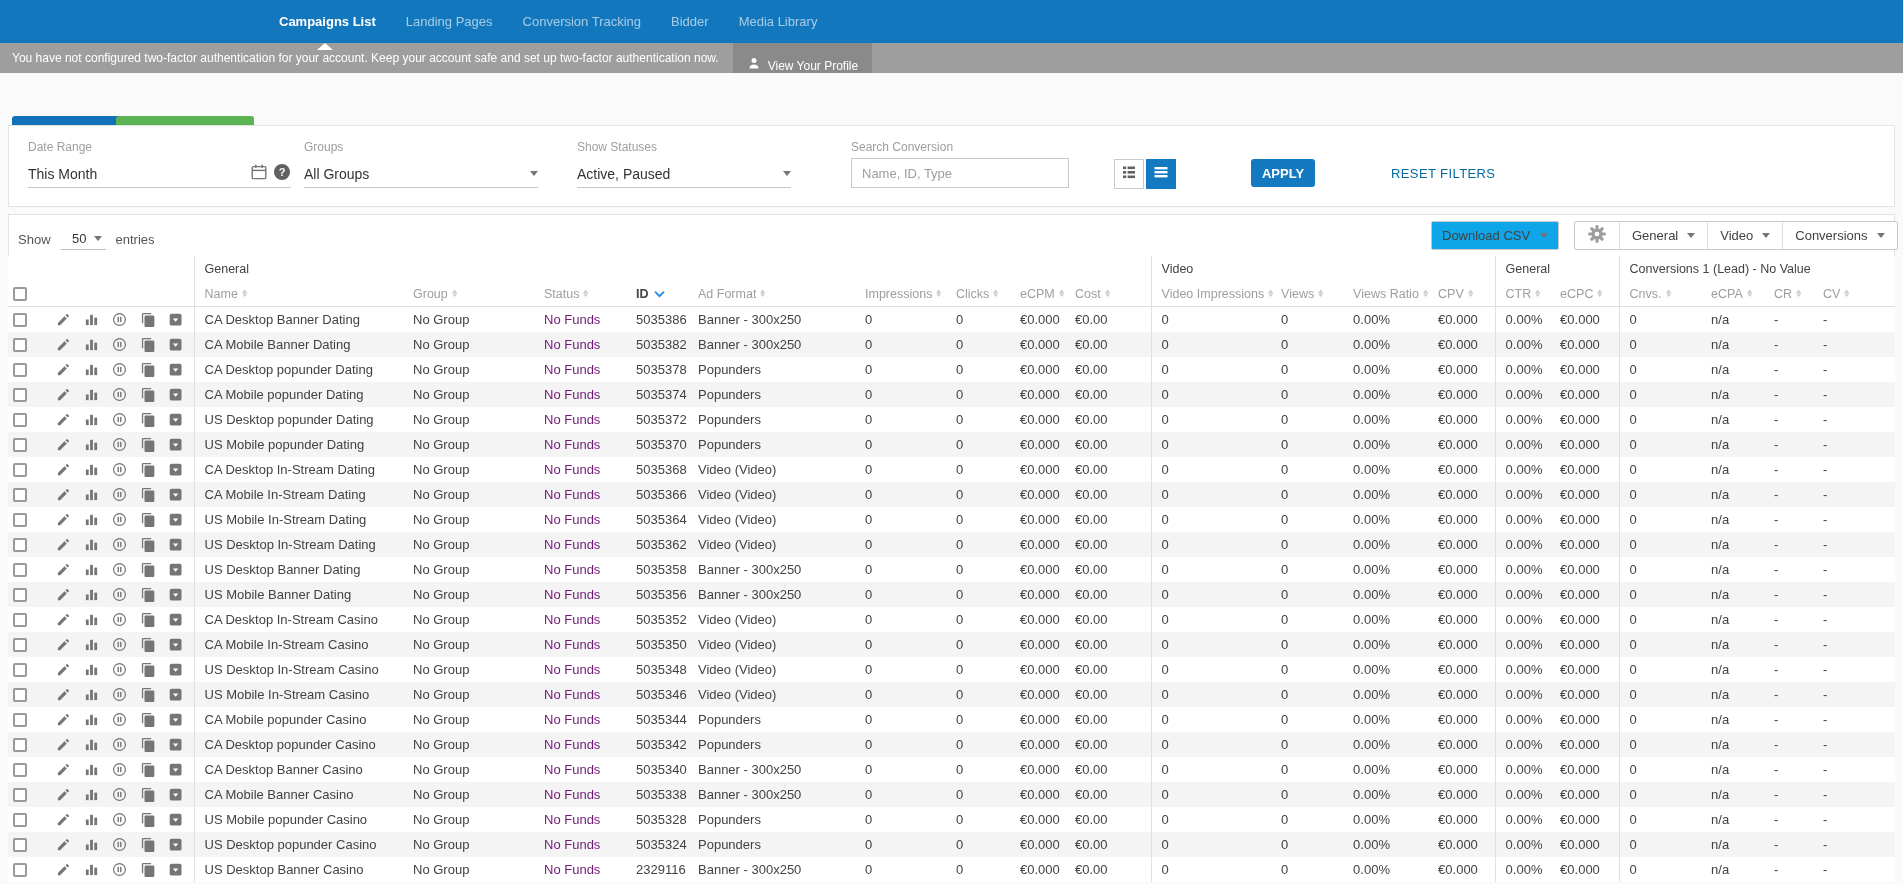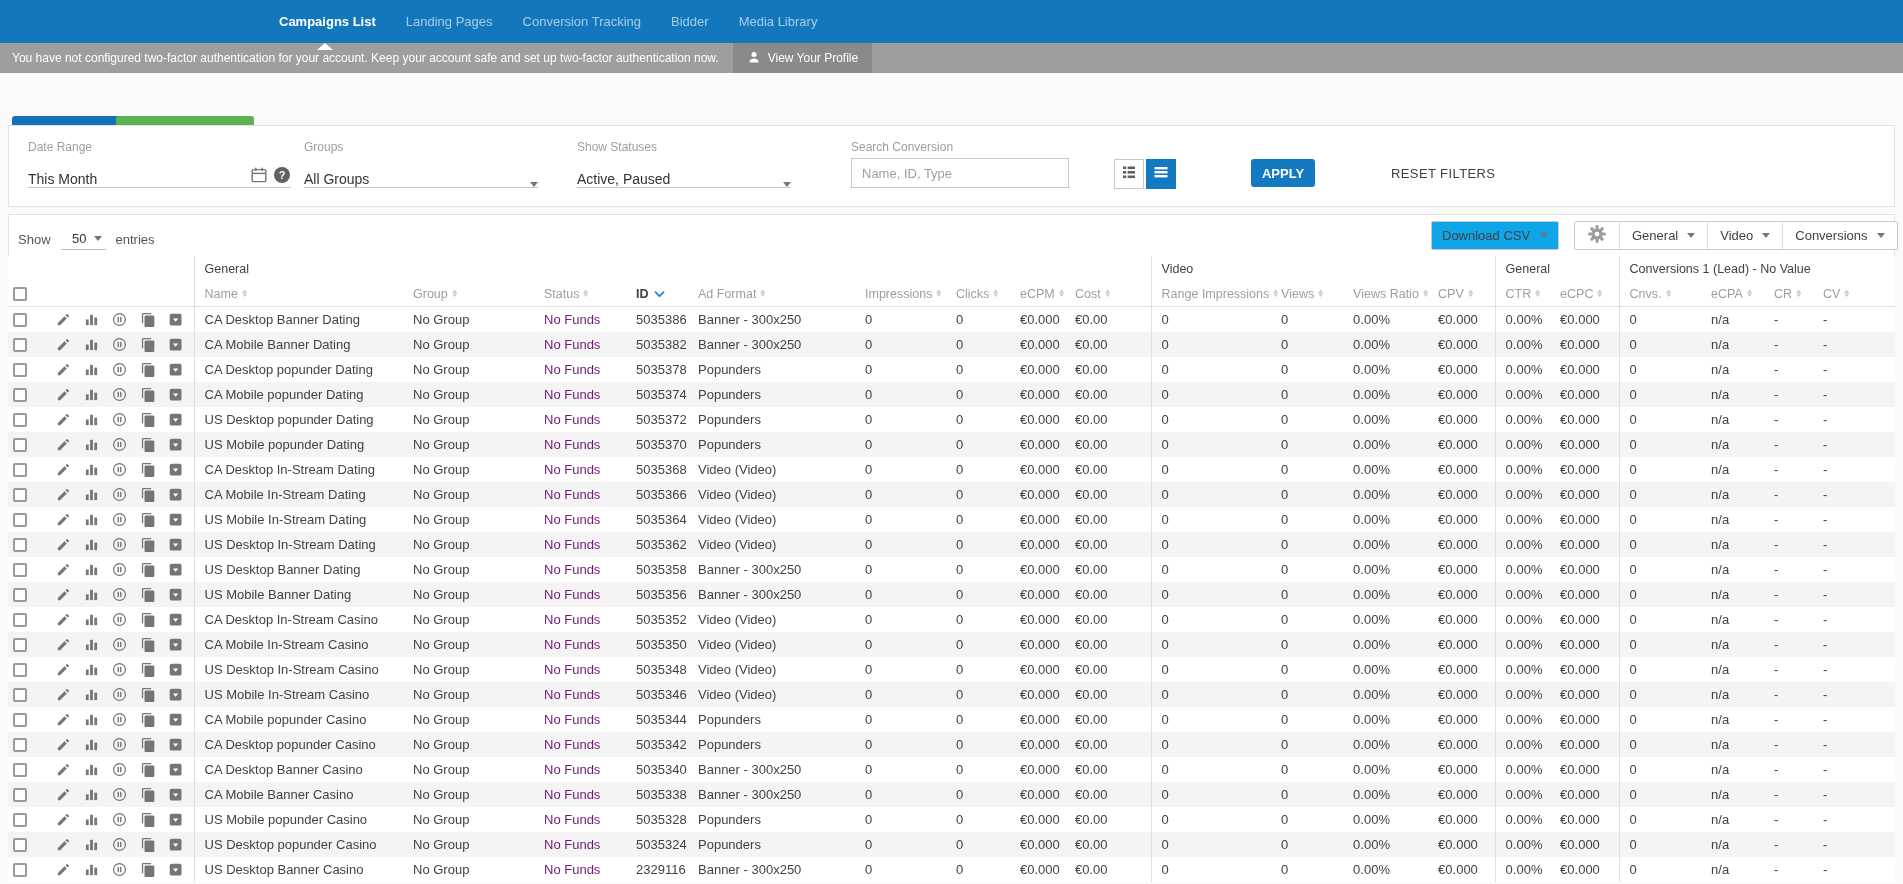--- a/index.html
+++ b/index.html
@@ -12,56 +12,56 @@
   .nav-item { padding:0 15px; font-size:13px; color:rgba(255,255,255,.62); cursor:pointer; white-space:nowrap; }
   .nav-item.active { color:#fff; font-weight:bold; }
   .active-pointer { position:absolute; left:317px; top:43px; width:0; height:0;
     border-left:8px solid transparent; border-right:8px solid transparent; border-bottom:7px solid #ffffff; z-index:3; }
 
   
   .notifbar { position:absolute; left:0; top:43px; width:100%; height:30px; background:#9e9e9e;
     display:flex; align-items:center; padding-left:12px; }
   .notif-text { color:#fff; font-size:12px; }
   .profile-chip { margin-left:14px; height:30px; background:#8a8a8a; color:#fff; font-size:12px;
-    display:flex; align-items:center; gap:7px; padding:0 14px; border:none; cursor:pointer; }
+    display:flex; align-items:flex-end; gap:7px; padding:0 14px; border:none; cursor:pointer; }
 
   
   .btn { position:absolute; height:30px; border:none; border-radius:3px; color:#fff; font-weight:bold;
     font-size:13px; padding:0 16px; cursor:pointer; font-family:inherit; letter-spacing:.2px;margin-top:36px; }
   .btn-blue { background:#1272b8; left:12px; top:80px; }
   .btn-green { background:#5cb353; left:116px; top:80px; }
 
   
   .card { position:absolute; left:8px; width:1887px; background:#fff; border:1px solid #e3e3e3; }
   .filter-card { top:125px; height:82px; }
   .toolbar-card { top:214px; height:50px; border-bottom:1px solid #e0e0e0; }
   .table-card { top:256px; border-top:none; border:none; }
 
   
   .ffield { position:absolute; top:0; height:100%; }
   .flabel { position:absolute; top:14px; left:0; font-size:12px; color:#9e9e9e; }
   .fvalue { position:absolute; top:34px; left:0; right:0; height:28px; border-bottom:1px solid #c6c6c6;
-    display:flex; align-items:flex-end; justify-content:space-between; font-size:14px; color:#333; cursor:pointer; }
+    display:flex; align-items:center; justify-content:space-between; font-size:14px; color:#333; cursor:pointer; }
   .ficons { display:flex; align-items:center; gap:5px; }
   .f-date   { left:19px;  width:263px; }
   .f-groups { left:295px; width:234px; }
   .f-status { left:568px; width:214px; }
   .f-search { left:842px; width:218px; }
   .f-search input { position:absolute; top:32px; left:0; width:100%; height:30px; border:1px solid #c9c9c9;
     padding:0 10px; font-size:13px; font-family:inherit; color:#424242; outline:none; }
   .f-search input::placeholder { color:#9e9e9e; }
   .caret { width:0; height:0; border-left:4.5px solid transparent; border-right:4.5px solid transparent;
     border-top:5px solid #757575; }
   .toggle { position:absolute; top:33px; width:30px; height:30px; display:flex; align-items:center;
     justify-content:center; cursor:pointer; }
   .toggle-grid { left:1105px; background:#fff; border:1px solid #c9c9c9; }
   .toggle-list { left:1137px; background:#1379c1; border:1px solid #1379c1; }
   .apply-btn { position:absolute; left:1242px; top:33px; width:64px; height:28px; background:#1379c1;
     color:#fff; border:none; border-radius:3px; font-weight:bold; font-size:13px; cursor:pointer; font-family:inherit; }
-  .reset-btn { position:absolute; left:1382px; top:40px; background:none; border:none; color:#404040;
+  .reset-btn { position:absolute; left:1382px; top:40px; background:none; border:none; color:#0369a1;
     font-size:13px; letter-spacing:.4px; cursor:pointer; font-family:inherit; }
 
   
   .show-wrap { position:absolute; left:9px; top:0; height:100%; display:flex; align-items:center; gap:10px;
     font-size:13px; color:#555; }
   .page-size { display:flex; align-items:center; gap:7px; border-bottom:1px solid #bdbdbd; padding:2px 4px 3px 8px;
     min-width:45px; cursor:pointer; color:#333;justify-content:flex-end; }
   .dl-box { position:absolute; left:1422px; top:6px; width:128px; height:29px; border:1px solid #c9c9c9;
     border-radius:2px; background:#0ea5e9; display:flex; align-items:center; justify-content:space-between;
     padding:0 10px; font-size:13px; color:#424242; cursor:pointer; }
@@ -292,21 +292,21 @@
               <i>▾</i>
             </span></th>
           <th><span>eCPM</span><span class="sort">
               <i>▴</i>
               <i>▾</i>
             </span></th>
           <th class="div-r"><span>Cost</span><span class="sort">
               <i>▴</i>
               <i>▾</i>
             </span></th>
-          <th><span>Range Impressions</span><span class="sort">
+          <th><span>Video Impressions</span><span class="sort">
               <i>▴</i>
               <i>▾</i>
             </span></th>
           <th><span>Views</span><span class="sort">
               <i>▴</i>
               <i>▾</i>
             </span></th>
           <th><span>Views Ratio</span><span class="sort">
               <i>▴</i>
               <i>▾</i>

